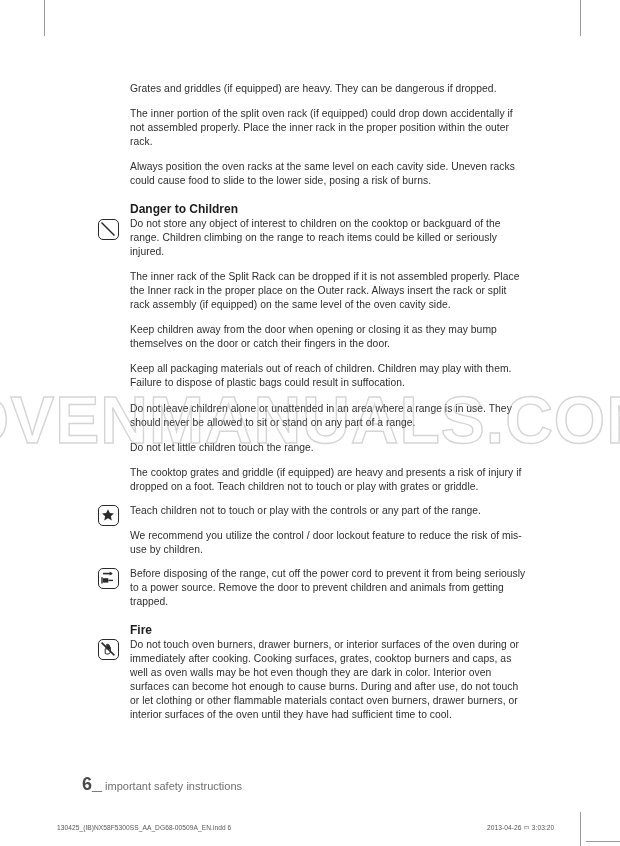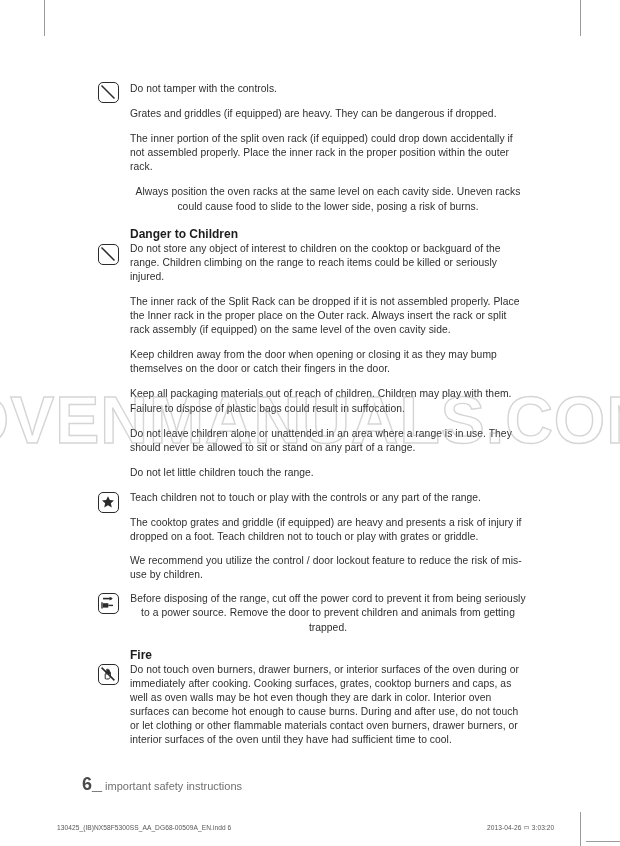--- a/index.html
+++ b/index.html
@@ -67,21 +67,21 @@
   .heading {
     margin: 0 0 1px 0;
     padding-left: 32px;
     font-size: 12px;
     line-height: 14px;
     font-weight: bold;
     color: #1d1d1d;
   }
 
   
-  .sp-lg { margin-bottom: 13px; text-align: center; }
+  .sp-lg { margin-bottom: 13px; }
   .sp-xs { margin-bottom: 10px; }
 
   
   .watermark {
     position: absolute;
     left: 50%;
     top: 420px;
     transform: translate(-50%, -50%);
     font-size: 66px;
     font-weight: bold;
@@ -122,48 +122,40 @@
 
 <div class="page">
 
   <div class="crop crop-tl-v"></div>
   <div class="crop crop-tr-v"></div>
   <div class="crop crop-br-v"></div>
   <div class="crop crop-br-h"></div>
 
   <div class="content">
 
-    <div class="block">
-      <span class="icon-box">
+
+    <div class="block">
+      <p class="para">Grates and griddles (if equipped) are heavy. They can be dangerous if dropped.</p>
+    </div>
+
+    <div class="block">
+      <p class="para">The inner portion of the split oven rack (if equipped) could drop down accidentally if not assembled properly. Place the inner rack in the proper position within the outer rack.</p>
+    </div>
+
+    <div class="block">
+      <p class="para sp-lg">Always position the oven racks at the same level on each cavity side. Uneven racks could cause food to slide to the lower side, posing a risk of burns.</p>
+    </div>
+
+    <div class="block">
+      <h3 class="heading">Danger to Children</h3>
+      <span class="icon-box" style="top:17px;">
         <svg width="18" height="18" viewBox="0 0 18 18">
             <line x1="2.5" y1="2.5" x2="15.5" y2="15.5" stroke="#2b2b2b" stroke-width="1.5"></line>
           </svg>
       </span>
-      <p class="para">Do not tamper with the controls.</p>
-    </div>
-
-    <div class="block">
-      <p class="para">Grates and griddles (if equipped) are heavy. They can be dangerous if dropped.</p>
-    </div>
-
-    <div class="block">
-      <p class="para">The inner portion of the split oven rack (if equipped) could drop down accidentally if not assembled properly. Place the inner rack in the proper position within the outer rack.</p>
-    </div>
-
-    <div class="block">
-      <p class="para sp-lg">Always position the oven racks at the same level on each cavity side. Uneven racks could cause food to slide to the lower side, posing a risk of burns.</p>
-    </div>
-
-    <div class="block">
-      <h3 class="heading">Danger to Children</h3>
-      <span class="icon-box" style="top:17px;">
-        <svg width="18" height="18" viewBox="0 0 18 18">
-            <line x1="2.5" y1="2.5" x2="15.5" y2="15.5" stroke="#2b2b2b" stroke-width="1.5"></line>
-          </svg>
-      </span>
       <p class="para">Do not store any object of interest to children on the cooktop or backguard of the range. Children climbing on the range to reach items could be killed or seriously injured.</p>
     </div>
 
     <div class="block">
       <p class="para">The inner rack of the Split Rack can be dropped if it is not assembled properly. Place the Inner rack in the proper place on the Outer rack. Always insert the rack or split rack assembly (if equipped) on the same level of the oven cavity side.</p>
     </div>
 
     <div class="block">
       <p class="para">Keep children away from the door when opening or closing it as they may bump themselves on the door or catch their fingers in the door.</p>
     </div>
@@ -171,33 +163,33 @@
     <div class="block">
       <p class="para">Keep all packaging materials out of reach of children. Children may play with them. Failure to dispose of plastic bags could result in suffocation.</p>
     </div>
 
     <div class="block">
       <p class="para">Do not leave children alone or unattended in an area where a range is in use. They should never be allowed to sit or stand on any part of a range.</p>
     </div>
 
     <div class="block">
       <p class="para">Do not let little children touch the range.</p>
+    </div>
+
+    <div class="block">
+      <p class="para sp-xs">The cooktop grates and griddle (if equipped) are heavy and presents a risk of injury if dropped on a foot. Teach children not to touch or play with grates or griddle.</p>
     </div>
 
     <div class="block">
       <span class="icon-box" style="top:1px;">
         <svg width="18" height="18" viewBox="0 0 18 18">
           <polygon points="9,3.2 10.85,7.1 15,7.45 11.85,10.3 12.8,14.4 9,12.2 5.2,14.4 6.15,10.3 3,7.45 7.15,7.1" fill="#2b2b2b"></polygon>
         </svg>
       </span>
       <p class="para">Teach children not to touch or play with the controls or any part of the range.</p>
-    </div>
-
-    <div class="block">
-      <p class="para sp-xs">The cooktop grates and griddle (if equipped) are heavy and presents a risk of injury if dropped on a foot. Teach children not to touch or play with grates or griddle.</p>
     </div>
 
     <div class="block">
       <p class="para sp-xs">We recommend you utilize the control / door lockout feature to reduce the risk of mis-use by children.</p>
     </div>
 
     <div class="block">
       <span class="icon-box" style="top:1px;">
         <svg width="18" height="18" viewBox="0 0 18 18">
           <line x1="4" y1="4.6" x2="13" y2="4.6" stroke="#2b2b2b" stroke-width="1.6"></line>

